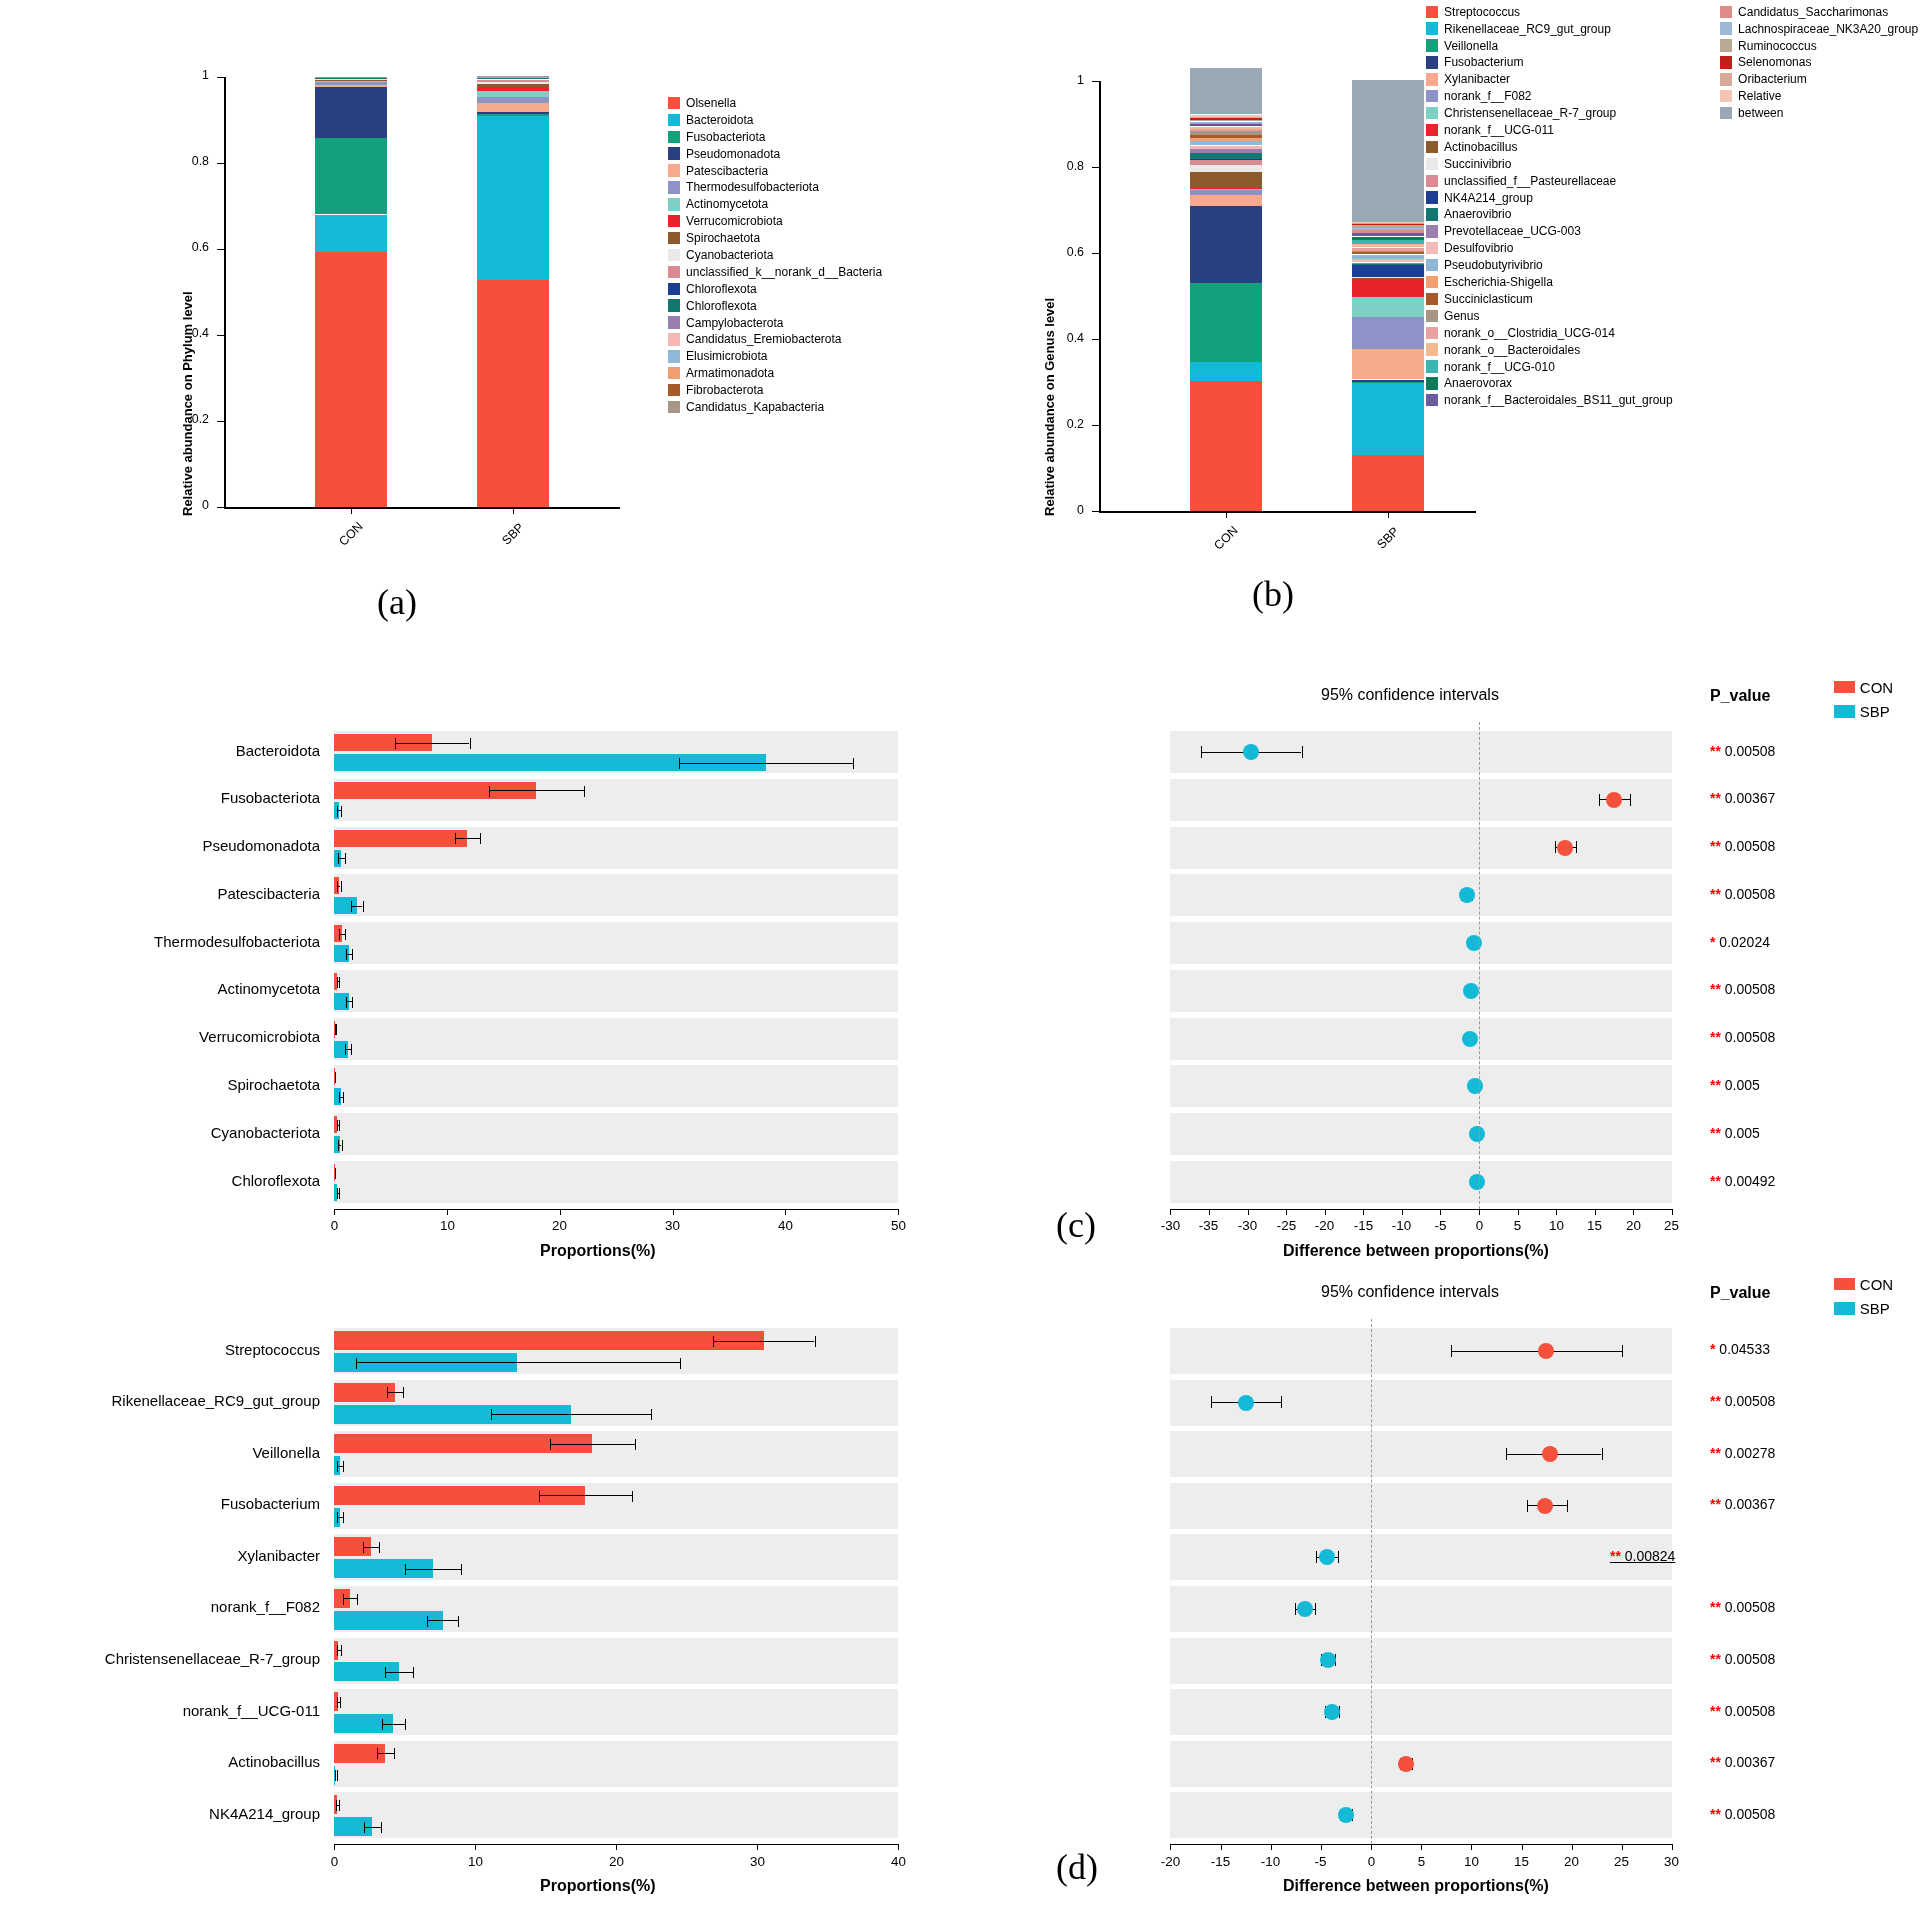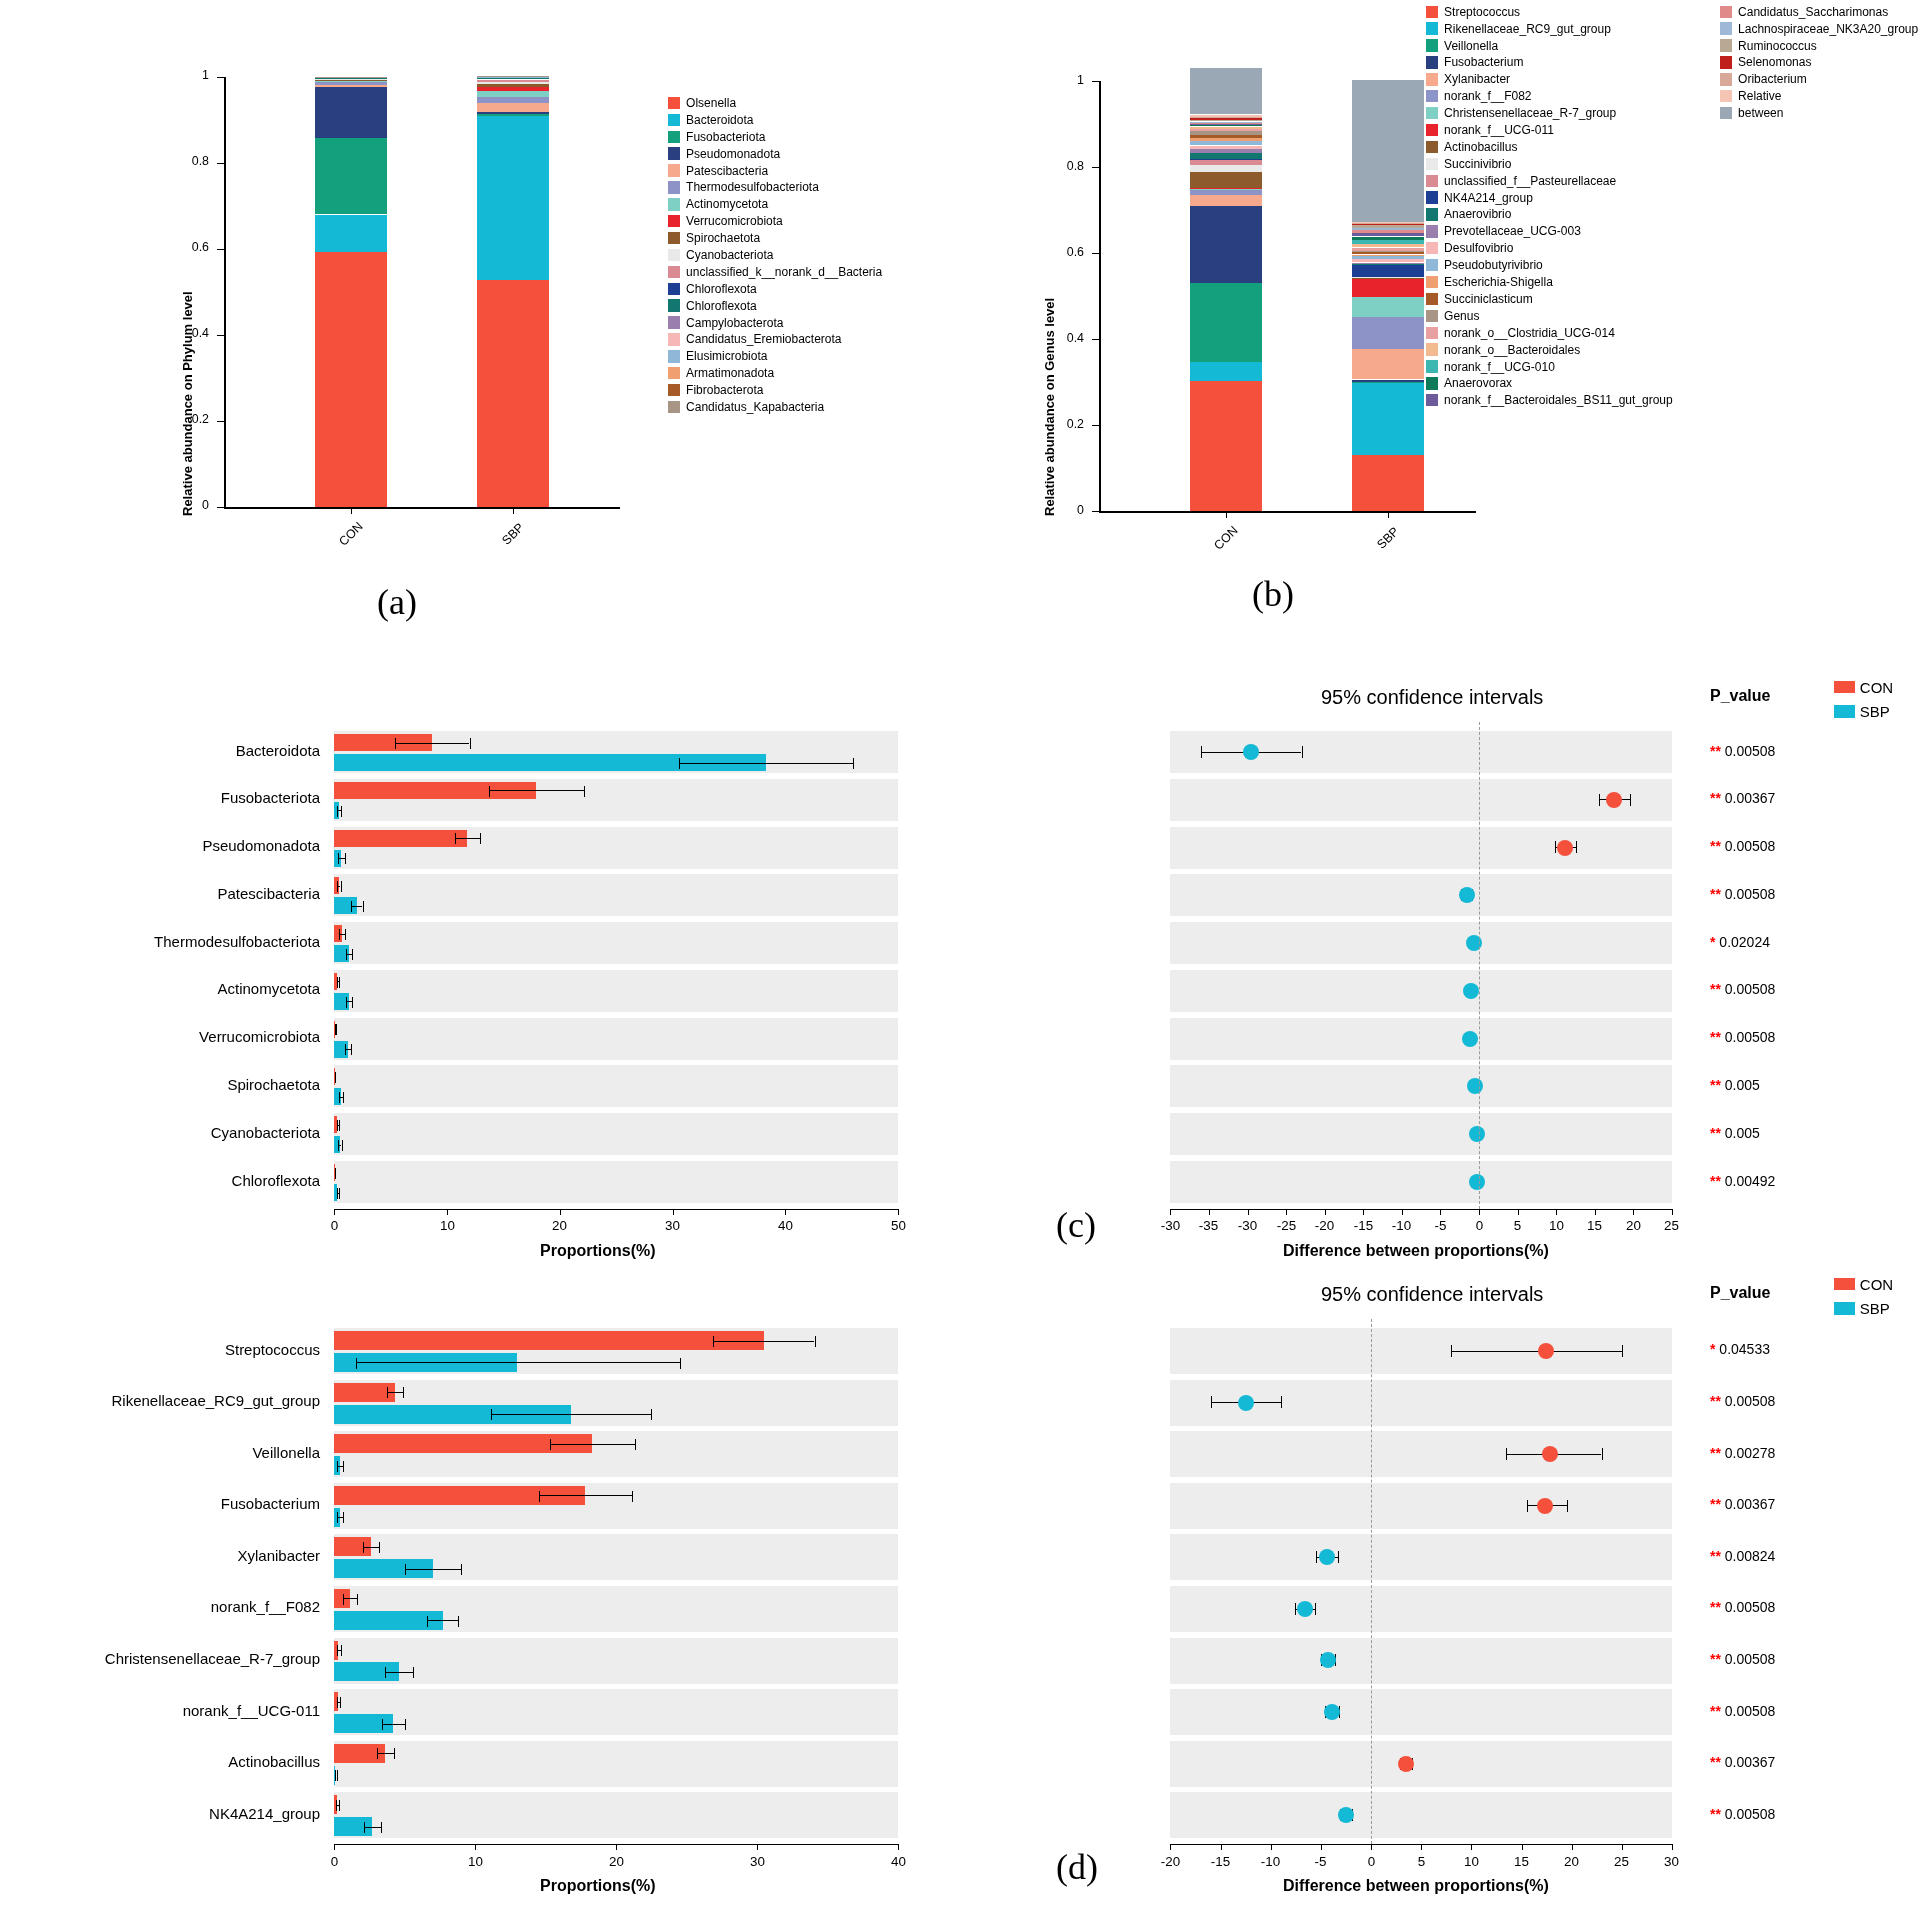--- a/index.html
+++ b/index.html
@@ -19,21 +19,21 @@
   .rowbg{position:absolute;background:#ededed;}
   .taxlabel{position:absolute;font-size:15px;text-align:right;white-space:nowrap;}
   .bar{position:absolute;}
   .err{position:absolute;background:#000;height:1.4px;}
   .errcap{position:absolute;background:#000;width:1.4px;}
   .axtitle{position:absolute;font-size:16px;font-weight:bold;white-space:nowrap;}
   .tk{position:absolute;font-size:13.4px;text-align:center;}
   .dot{position:absolute;border-radius:50%;}
   .pv{position:absolute;font-size:14px;white-space:nowrap;}
   .star{color:#ff0000;font-weight:bold;}
-  .citit{position:absolute;font-size:20px;white-space:nowrap;}
+  .citit{position:absolute;font-size:16px;white-space:nowrap;}
   .ptit{position:absolute;font-size:16px;font-weight:bold;white-space:nowrap;}
   .grpleg{position:absolute;display:flex;align-items:center;font-size:15px;}
   .grpsw{width:21px;height:12.4px;margin-right:4.8px;}
   .dashed{position:absolute;border-left:1.9px dashed #9a9a9a;}
 </style>
 </head>
 <body>
 
 <div class="panel" id="panel-a" style="left:143px;top:29px;width:908px;height:583px;">
   <div class="ytitle" style="left:37px;top:487px;">Relative abundance on Phylum level</div>
@@ -697,21 +697,21 @@
       <div class="err" style="left:363px;top:281px;width:17px;"></div>
       <div class="errcap" style="left:363px;top:276px;height:10.5px;"></div>
       <div class="errcap" style="left:379px;top:276px;height:10.5px;"></div>
       <div class="err" style="left:405px;top:303px;width:56px;"></div>
       <div class="errcap" style="left:405px;top:298px;height:10.5px;"></div>
       <div class="errcap" style="left:461px;top:298px;height:10.5px;"></div>
       <div class="err" style="left:1316px;top:291px;width:22px;"></div>
       <div class="errcap" style="left:1316px;top:285px;height:12.4px;"></div>
       <div class="errcap" style="left:1338px;top:285px;height:12.4px;"></div>
       <div class="dot" style="left:1319px;top:283px;width:16px;height:16px;background:#14b9d6;"></div>
-      <div class="pv" style="left:1710px;top:282px;"><span class="star">**</span><span>&nbsp;0.00824</span></div>
+      <div class="pv" style="left:1610px;top:282px;text-decoration:underline;"><span class="star">**</span><span>&nbsp;0.00824</span></div>
       <div class="rowbg" style="left:334px;top:320px;width:564px;height:46px;"></div>
       <div class="rowbg" style="left:1170px;top:320px;width:502px;height:46px;"></div>
       <div class="taxlabel" style="left:-62px;top:332px;width:382px;">norank_f__F082</div>
       <div class="bar" style="left:334px;top:323px;width:15.5px;height:19px;background:#f4503c;"></div>
       <div class="bar" style="left:334px;top:345px;width:109px;height:19px;background:#14b9d6;"></div>
       <div class="err" style="left:343px;top:332px;width:14px;"></div>
       <div class="errcap" style="left:343px;top:328px;height:10.5px;"></div>
       <div class="errcap" style="left:357px;top:328px;height:10.5px;"></div>
       <div class="err" style="left:427px;top:354px;width:31px;"></div>
       <div class="errcap" style="left:427px;top:350px;height:10.5px;"></div>

